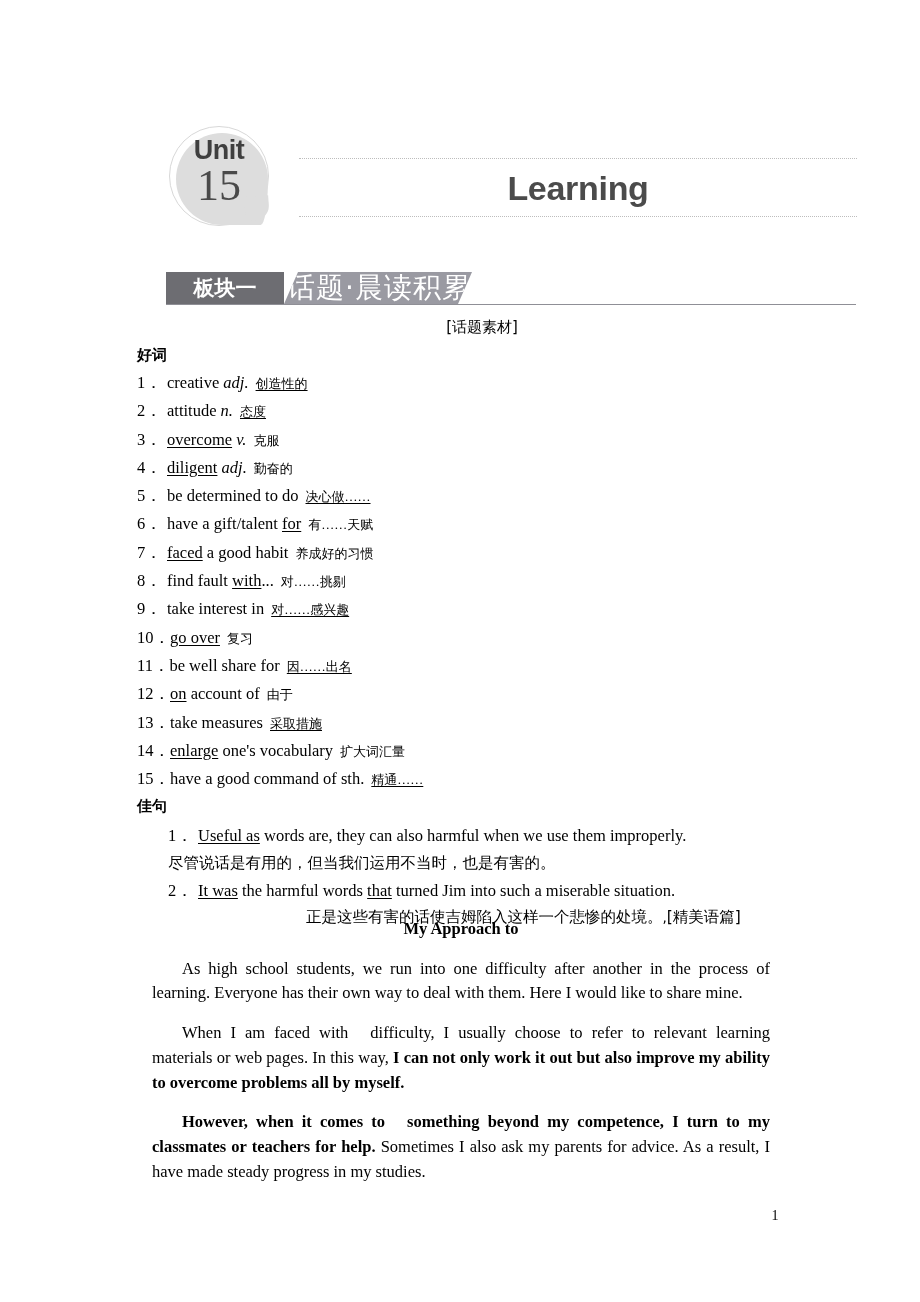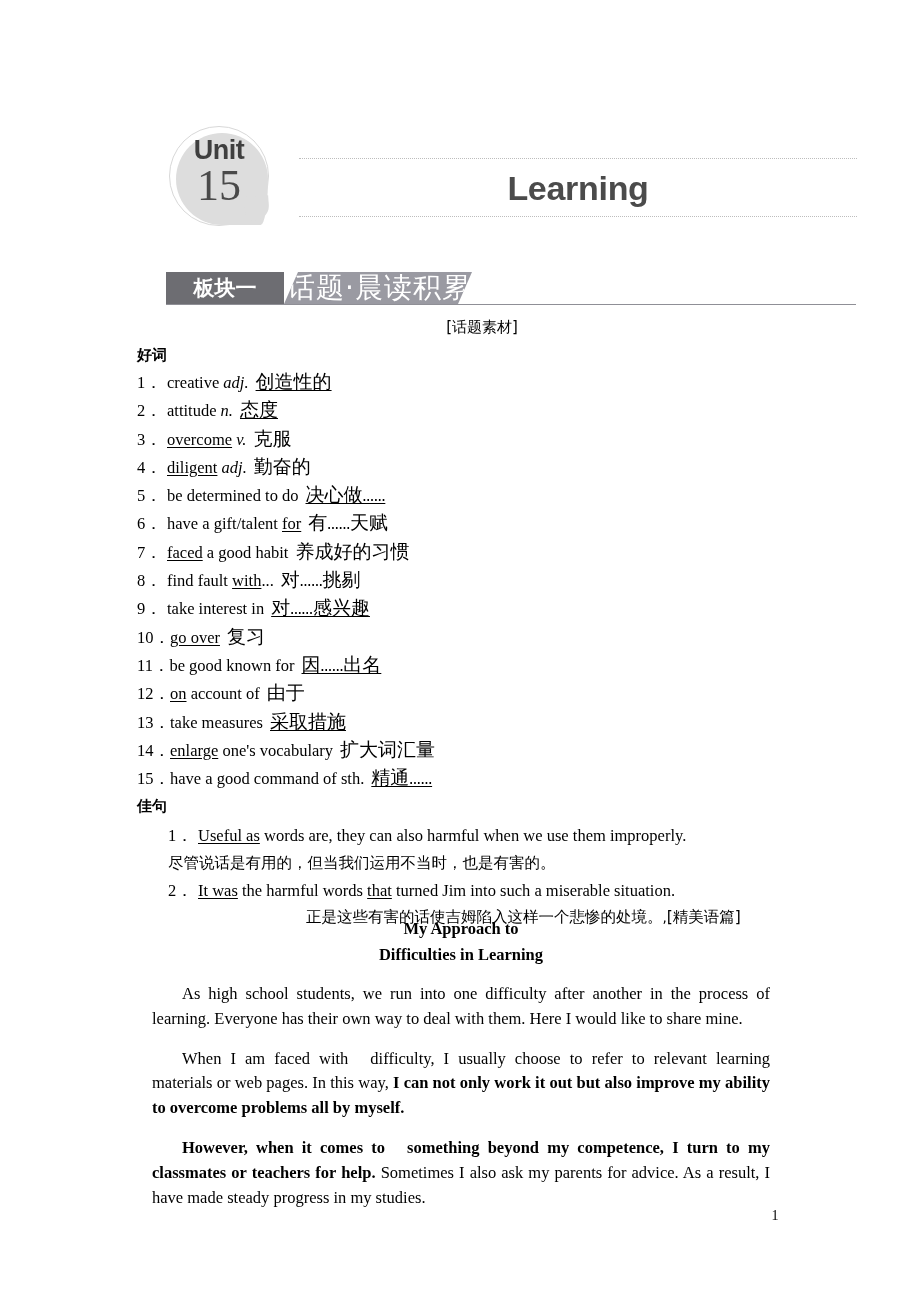--- a/index.html
+++ b/index.html
@@ -214,21 +214,21 @@
     line-height: 27.3px;
     white-space: nowrap;
   }
   .num {
     display: inline-block;
     min-width: 30px;
     font-size: 16.5px;
   }
   .u { text-decoration: underline; text-underline-offset: 2px; }
   .pos { font-style: italic; }
-  .cn { font-family: Liberation Mono, monospace; font-size: 19px; }
+  .cn { font-family: Liberation Serif, serif; font-size: 13px; }
   .cn.u { text-decoration: underline; text-underline-offset: 2px; }
   .gap-sm { display: inline-block; width: 7px; }
 
   ul.sent-list { margin-top: 2px; margin-left: 31px; }
   ul.sent-list > li {
     font-size: 16.5px;
     line-height: 27.3px;
     margin-bottom: 0px;
   }
   .sent-cn {
@@ -315,21 +315,21 @@
         <li><span class="num">1．</span><span>creative <span class="pos">adj.</span></span><span class="gap-sm"></span><span class="cn u">创造性的</span></li>
         <li><span class="num">2．</span><span>attitude <span class="pos">n.</span></span><span class="gap-sm"></span><span class="cn u">态度</span></li>
         <li><span class="num">3．</span><span><span class="u">overcome</span> <span class="pos">v.</span></span><span class="gap-sm"></span><span class="cn">克服</span></li>
         <li><span class="num">4．</span><span><span class="u">diligent</span> <span class="pos">adj.</span></span><span class="gap-sm"></span><span class="cn">勤奋的</span></li>
         <li><span class="num">5．</span><span>be determined to do</span><span class="gap-sm"></span><span class="cn u">决心做……</span></li>
         <li><span class="num">6．</span><span>have a gift/talent <span class="u">for</span></span><span class="gap-sm"></span><span class="cn">有……天赋</span></li>
         <li><span class="num">7．</span><span><span class="u">faced</span> a good habit</span><span class="gap-sm"></span><span class="cn">养成好的习惯</span></li>
         <li><span class="num">8．</span><span>find fault <span class="u">with</span>...</span><span class="gap-sm"></span><span class="cn">对……挑剔</span></li>
         <li><span class="num">9．</span><span>take interest in</span><span class="gap-sm"></span><span class="cn u">对……感兴趣</span></li>
         <li><span class="num">10．</span><span><span class="u">go over</span></span><span class="gap-sm"></span><span class="cn">复习</span></li>
-        <li><span class="num">11．</span><span>be good known for</span><span class="gap-sm"></span><span class="cn u">因……出名</span></li>
+        <li><span class="num">11．</span><span>be well share for</span><span class="gap-sm"></span><span class="cn u">因……出名</span></li>
         <li><span class="num">12．</span><span><span class="u">on</span> account of</span><span class="gap-sm"></span><span class="cn">由于</span></li>
         <li><span class="num">13．</span><span>take measures</span><span class="gap-sm"></span><span class="cn u">采取措施</span></li>
         <li><span class="num">14．</span><span><span class="u">enlarge</span> one's vocabulary</span><span class="gap-sm"></span><span class="cn">扩大词汇量</span></li>
         <li><span class="num">15．</span><span>have a good command of sth.</span><span class="gap-sm"></span><span class="cn u">精通……</span></li>
       </ul>
 
     <p class="group-head">佳句</p>
     <ul class="sent-list" id="sent-list">
         <li>
           <div><span class="num">1．</span><span class="u">Useful as</span> words are, they can also harmful when we use them improperly.</div>
@@ -337,21 +337,20 @@
         </li>
         <li>
           <div><span class="num">2．</span><span class="u">It was</span> the harmful words <span class="u">that</span> turned Jim into such a miserable situation.</div>
           <div class="sent-cn indent-right">正是这些有害的话使吉姆陷入这样一个悲惨的处境。<span class="tag-small">,</span><span>[精美语篇]</span></div>
         </li>
       </ul>
   </div>
 
   <div class="essay">
     <div class="essay-title">My Approach to</div>
-    <div class="essay-title">Difficulties in Learning</div>
     <div id="essay-body">
         <p><span class="ind"></span><span>As high school students, we run into one difficulty after another in the process of learning. Everyone has their own way to deal with them. Here I would like to share mine.</span></p>
         <p><span class="ind"></span><span>When I am faced with</span><span class="blank-gap"></span><span>difficulty, I usually choose to refer to relevant learning materials or web pages. In this way, </span><b>I can not only work it out but also improve my ability to overcome problems all by myself.</b></p>
         <p><span class="ind"></span><b>However, when it comes to</b><span class="blank-gap"></span><b>something beyond my competence, I turn to my classmates or teachers for help.</b><span> Sometimes I also ask my parents for advice. As a result, I have made steady progress in my studies.</span></p>
       </div>
   </div>
 
   <div class="page-number">1</div>
 
 </div>

